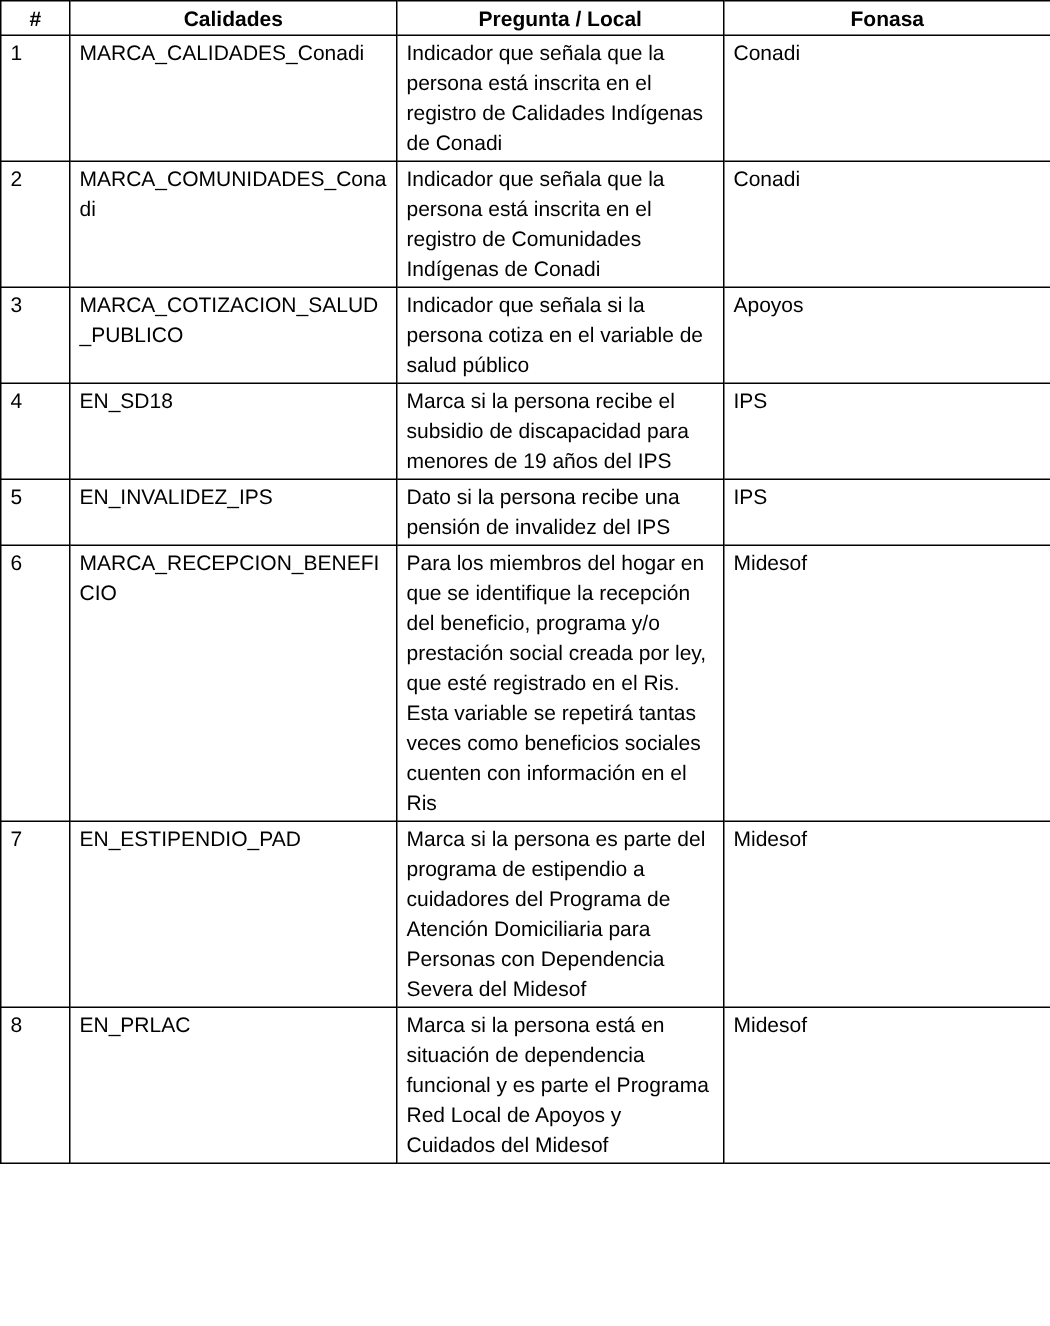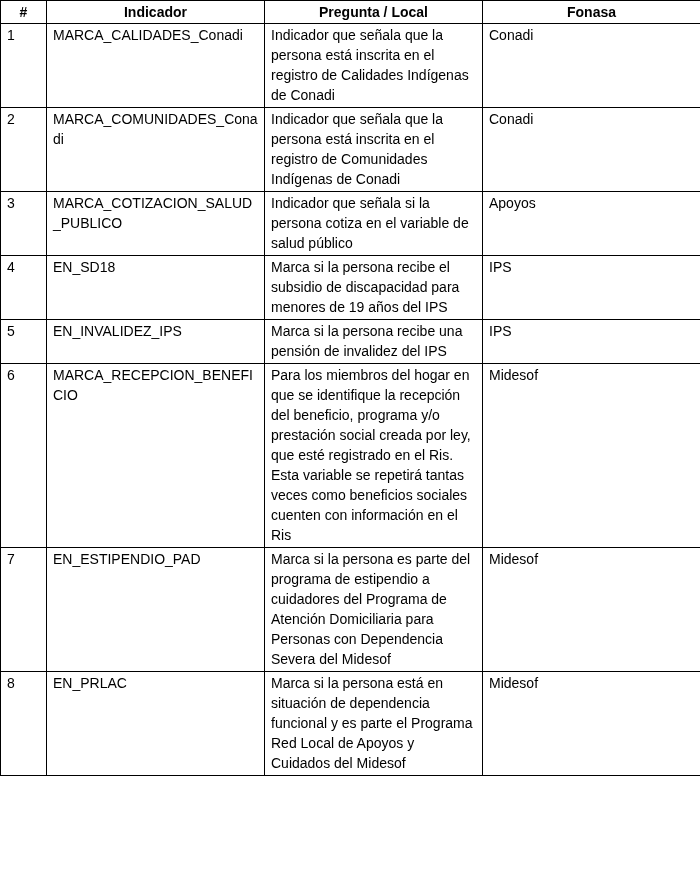--- a/index.html
+++ b/index.html
@@ -55,21 +55,21 @@
   <table class="vars">
     <colgroup>
       <col class="c-num">
       <col class="c-var">
       <col class="c-preg">
       <col class="c-orig">
     </colgroup>
     <thead>
       <tr>
         <th>#</th>
-        <th>Indicador</th>
+        <th>Calidades</th>
         <th>Pregunta / Local</th>
         <th>Fonasa</th>
       </tr>
     </thead>
     <tbody>
       <tr>
         <td class="cell-num">1</td>
         <td class="cell-variable">MARCA_CALIDADES_Conadi</td>
         <td class="cell-pregunta">Indicador que señala que la persona está inscrita en el registro de Calidades Indígenas de Conadi</td>
         <td class="cell-origen">Conadi</td>
@@ -88,21 +88,21 @@
       </tr>
       <tr>
         <td class="cell-num">4</td>
         <td class="cell-variable">EN_SD18</td>
         <td class="cell-pregunta">Marca si la persona recibe el subsidio de discapacidad para menores de 19 años del IPS</td>
         <td class="cell-origen">IPS</td>
       </tr>
       <tr>
         <td class="cell-num">5</td>
         <td class="cell-variable">EN_INVALIDEZ_IPS</td>
-        <td class="cell-pregunta">Marca si la persona recibe una pensión de invalidez del IPS</td>
+        <td class="cell-pregunta">Dato si la persona recibe una pensión de invalidez del IPS</td>
         <td class="cell-origen">IPS</td>
       </tr>
       <tr>
         <td class="cell-num">6</td>
         <td class="cell-variable">MARCA_RECEPCION_BENEFICIO</td>
         <td class="cell-pregunta">Para los miembros del hogar en que se identifique la recepción del beneficio, programa y/o prestación social creada por ley, que esté registrado en el Ris. Esta variable se repetirá tantas veces como beneficios sociales cuenten con información en el Ris</td>
         <td class="cell-origen">Midesof</td>
       </tr>
       <tr>
         <td class="cell-num">7</td>

